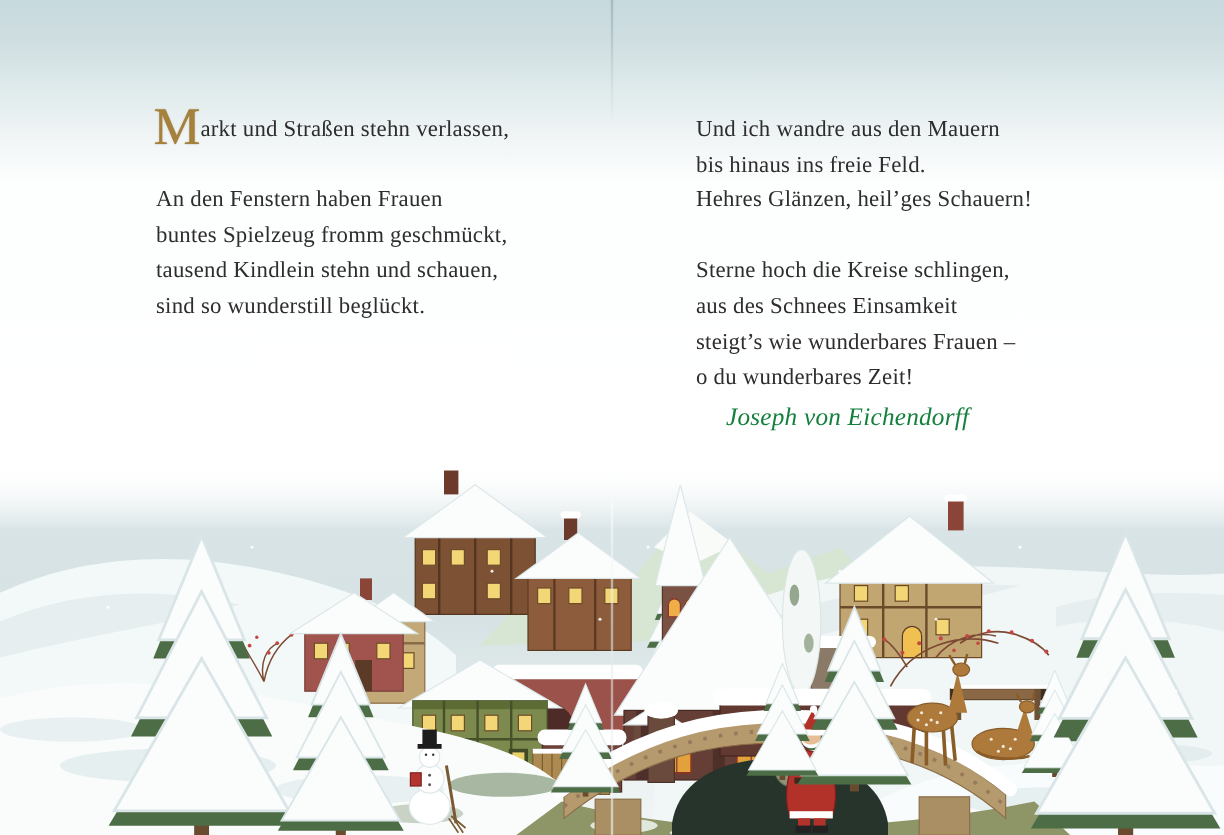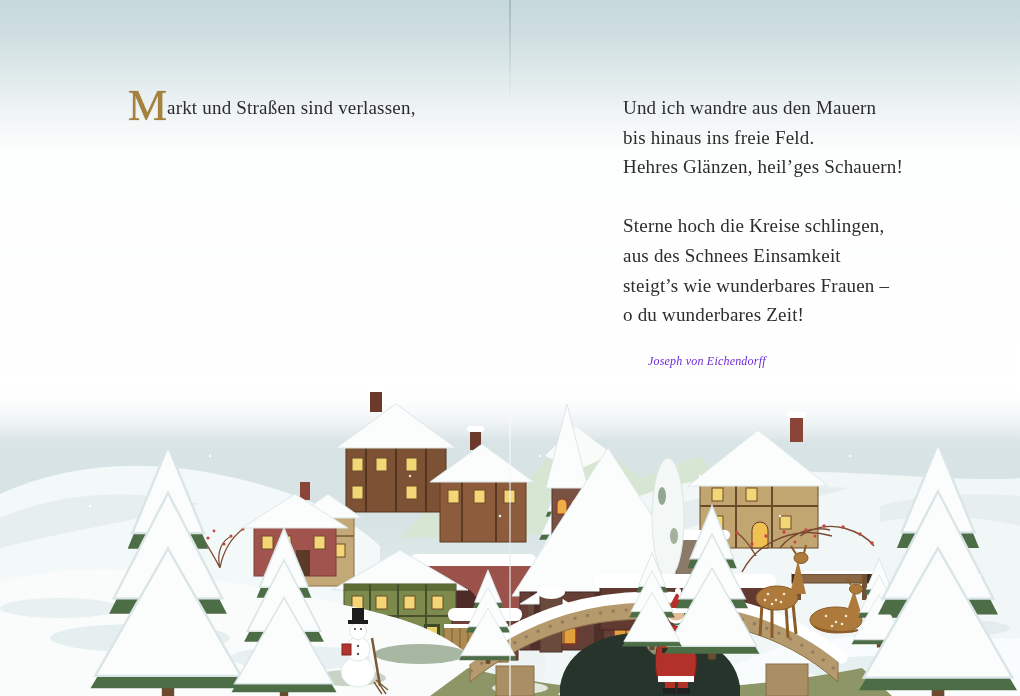--- a/index.html
+++ b/index.html
@@ -3,46 +3,52 @@
 <meta charset="utf-8">
 <style>
   html,body{margin:0;padding:0;}
   body{
     width:1020px;height:696px;position:relative;overflow:hidden;
     background:linear-gradient(180deg,#c6d9dd 0%,#cfdee1 5%,#dde9ea 10%,#eff4f5 16%,#fdfefe 22%,#ffffff 60%,#ffffff 100%);
     font-family:"Liberation Serif","DejaVu Serif",serif;
   }
   .poem-col{position:absolute;top:93px;font-size:19px;line-height:29.6px;color:#2d2d2d;white-space:nowrap;letter-spacing:.2px;}
   #left-col{left:130px;}
-  #right-col{left:623px;}
+  #right-col{left:580px;}
   .stanza + .stanza{margin-top:29.6px;}
   .first-line{padding-left:37px;position:relative;}
   .drop-cap{
     position:absolute;left:-2px;top:-9px;font-size:44px;line-height:44px;
     color:#a6813c;text-shadow:0 0 1px #8a6a2c;font-weight:normal;
   }
-  .attribution{margin-top:17px;margin-left:25px;font-style:italic;font-size:12px;color:#6d28d9;letter-spacing:.2px;}
+  .attribution{margin-top:3px;margin-left:25px;font-style:italic;font-size:21px;color:#15803d;letter-spacing:.2px;}
   #fold-line{
     position:absolute;left:509px;top:0;width:2px;height:696px;pointer-events:none;z-index:9;
     background:linear-gradient(180deg,
       rgba(125,150,155,.45) 0px,rgba(125,150,155,.18) 55px,rgba(125,150,155,0) 105px,
       rgba(125,150,155,0) 380px,rgba(250,253,253,.55) 430px,rgba(225,235,236,.55) 560px,rgba(245,250,250,.6) 696px);
   }
   #scene{position:absolute;left:0;bottom:0;display:block;}
 </style>
 </head>
 <body>
 
 <div id="fold-line"></div>
 
 <div id="left-col" class="poem-col">
   <div class="stanza">
     <div class="line first-line">
-      <span class="drop-cap">M</span><span>arkt und Straßen sind verlassen,</span>
+      <span class="drop-cap">M</span><span>arkt und Straßen stehn verlassen,</span>
     </div>
+  </div>
+  <div class="stanza">
+    <div class="line">An den Fenstern haben Frauen</div>
+    <div class="line">buntes Spielzeug fromm geschmückt,</div>
+    <div class="line">tausend Kindlein stehn und schauen,</div>
+    <div class="line">sind so wunderstill beglückt.</div>
   </div>
 </div>
 
 <div id="right-col" class="poem-col">
   <div class="stanza">
     <div class="line">Und ich wandre aus den Mauern</div>
     <div class="line">bis hinaus ins freie Feld.</div>
     <div class="line">Hehres Glänzen, heil’ges Schauern!</div>
   </div>
   <div class="stanza">

